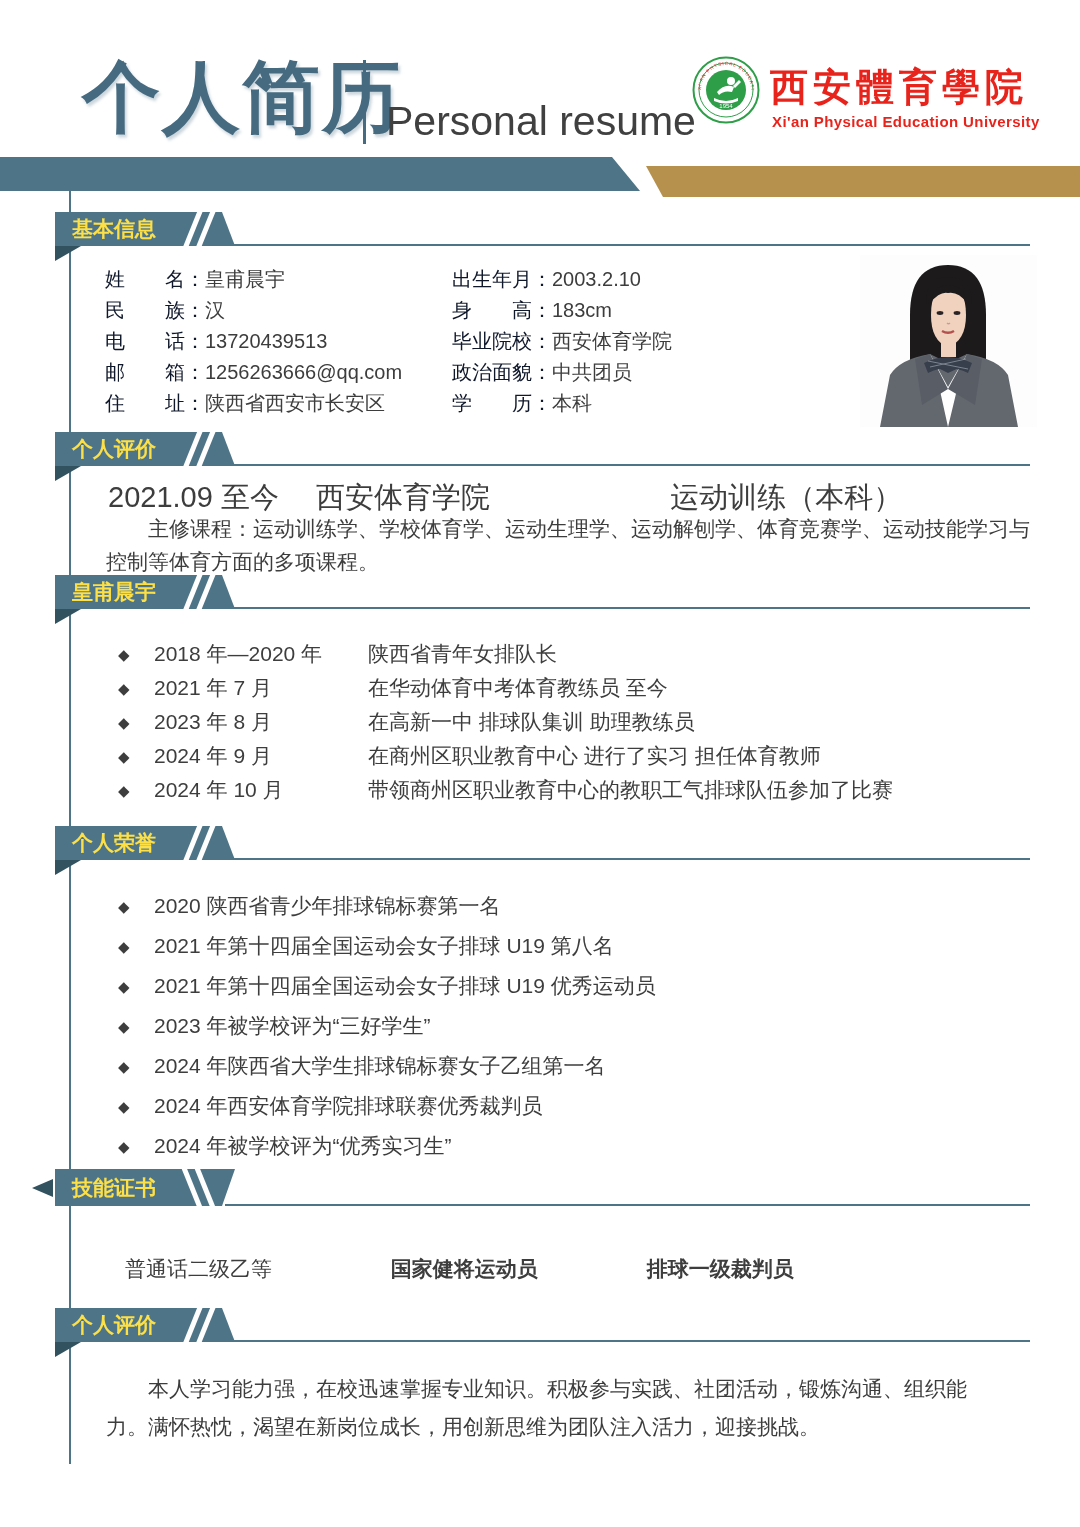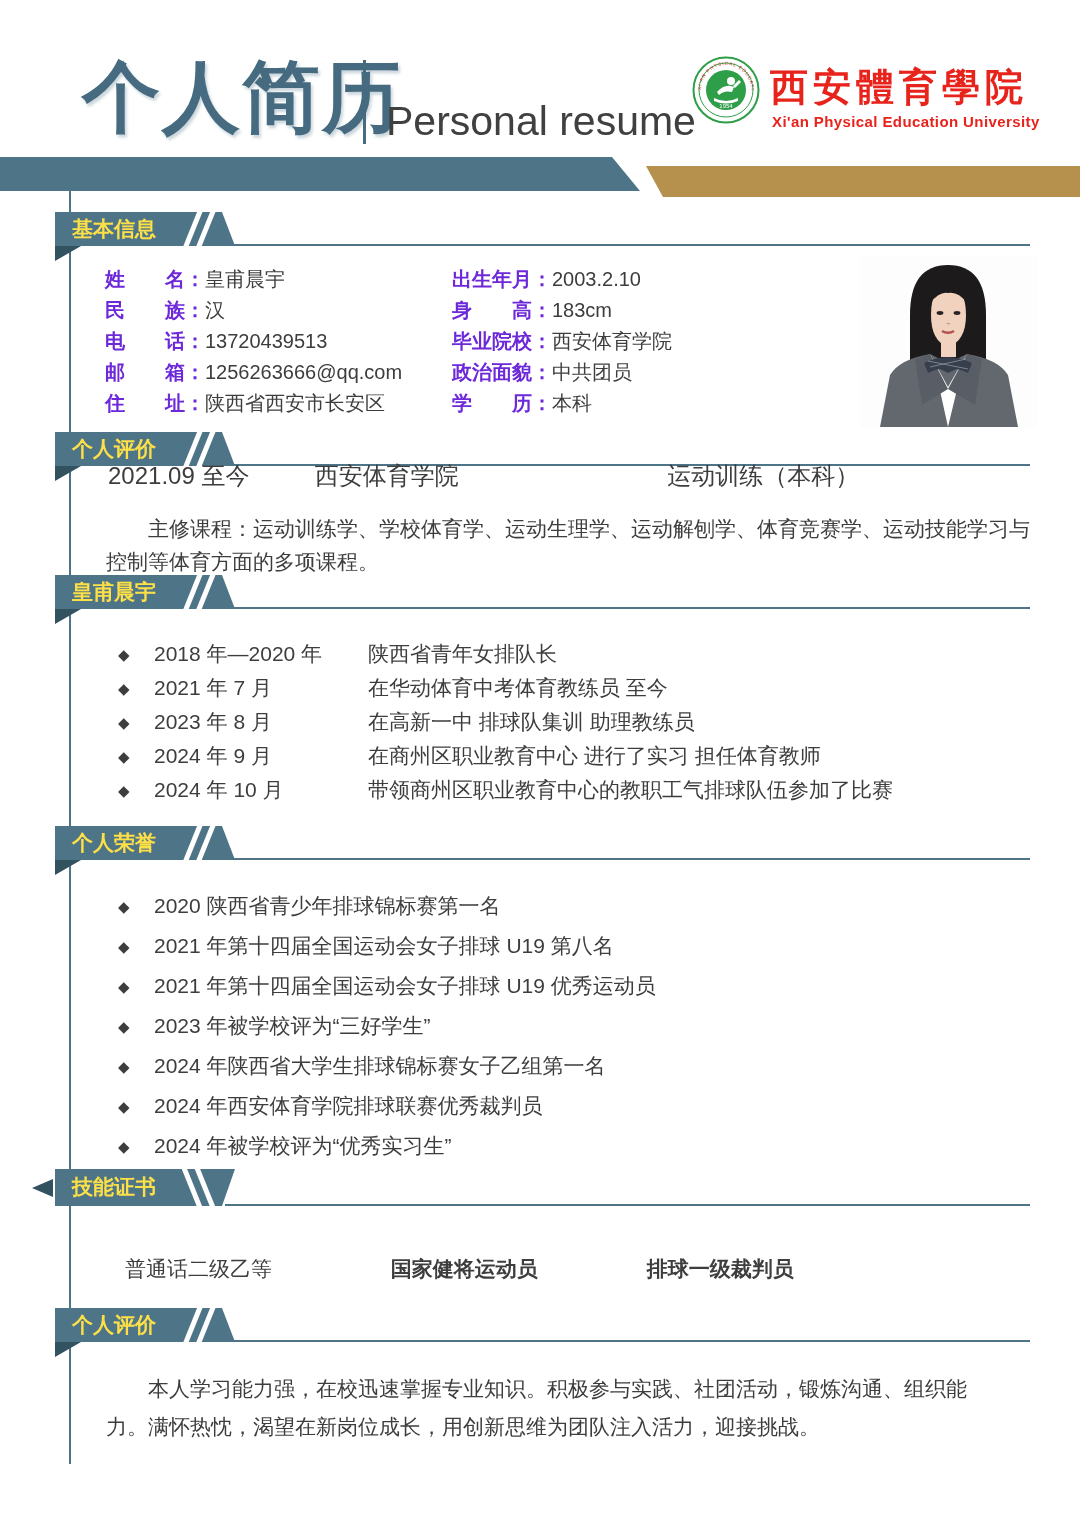--- a/index.html
+++ b/index.html
@@ -35,34 +35,34 @@
   
   .badge {
     position:absolute; left:55px; width:180px; height:34px; background:#4e7487;
     color:#fde047; font-size:21px; font-weight:bold; line-height:34px;
     clip-path:polygon(0 0, calc(100% - 13px) 0, 100% 100%, 0 100%);
   }
   .badge .lbl { position:absolute; left:17px; top:0; white-space:nowrap; }
   .badge .s1, .badge .s2 { position:absolute; top:-6px; width:5px; height:48px; background:#fff; transform:rotate(22deg); }
   .badge .s1 { right:40px; } .badge .s2 { right:27px; }
   .badge-skill {
-    clip-path:polygon(0 0, 100% 0, calc(100% - 13px) 100%, 0 100%); height:37px; line-height:37px;font-family:Liberation Serif, serif;
+    clip-path:polygon(0 0, 100% 0, calc(100% - 13px) 100%, 0 100%); height:37px; line-height:37px;
   }
   .badge-skill .s1, .badge-skill .s2 { transform:rotate(-22deg); height:52px; }
   .fold { position:absolute; width:0; height:0; border-top:15px solid #32525f; border-right:26px solid transparent; }
   .skill-arrow { position:absolute; left:32px; width:0; height:0;
     border-top:9px solid transparent; border-bottom:9px solid transparent; border-right:21px solid #32525f; }
   .rule { position:absolute; height:2px; background:#4e7487; }
 
   
   .info-col { position:absolute; font-size:20px; line-height:31px; white-space:nowrap; }
-  .info-col .lab { color:#6d28d9;font-weight:bold; }
+  .info-col .lab { color:#0f172a; }
   .photo { position:absolute; left:860px; top:243px; width:177px; height:172px; }
 
-  .edu-line1 { position:absolute; left:108px; top:448px; font-size:24px; white-space:nowrap; }
+  .edu-line1 { position:absolute; left:108px; top:466px; font-size:29px; white-space:nowrap; }
   .edu-line1 .period { display:inline-block; width:200px; }
   .edu-line1 .school { display:inline-block; width:346px; }
   .edu-courses { position:absolute; left:106px; top:500px; width:928px; font-size:21px; line-height:33px; text-indent:2em; }
 
   .exp-list { position:absolute; left:118px; top:624px; font-size:21px; }
   .exp-row { height:34px; line-height:36px; white-space:nowrap; }
   .exp-row .blt, .hon-row .blt { display:inline-block; width:36px; font-size:15px; vertical-align:1px; color:#3d3d3d; }
   .exp-row .date { display:inline-block; width:214px; }
 
   .hon-list { position:absolute; left:118px; top:874px; font-size:21px; }

